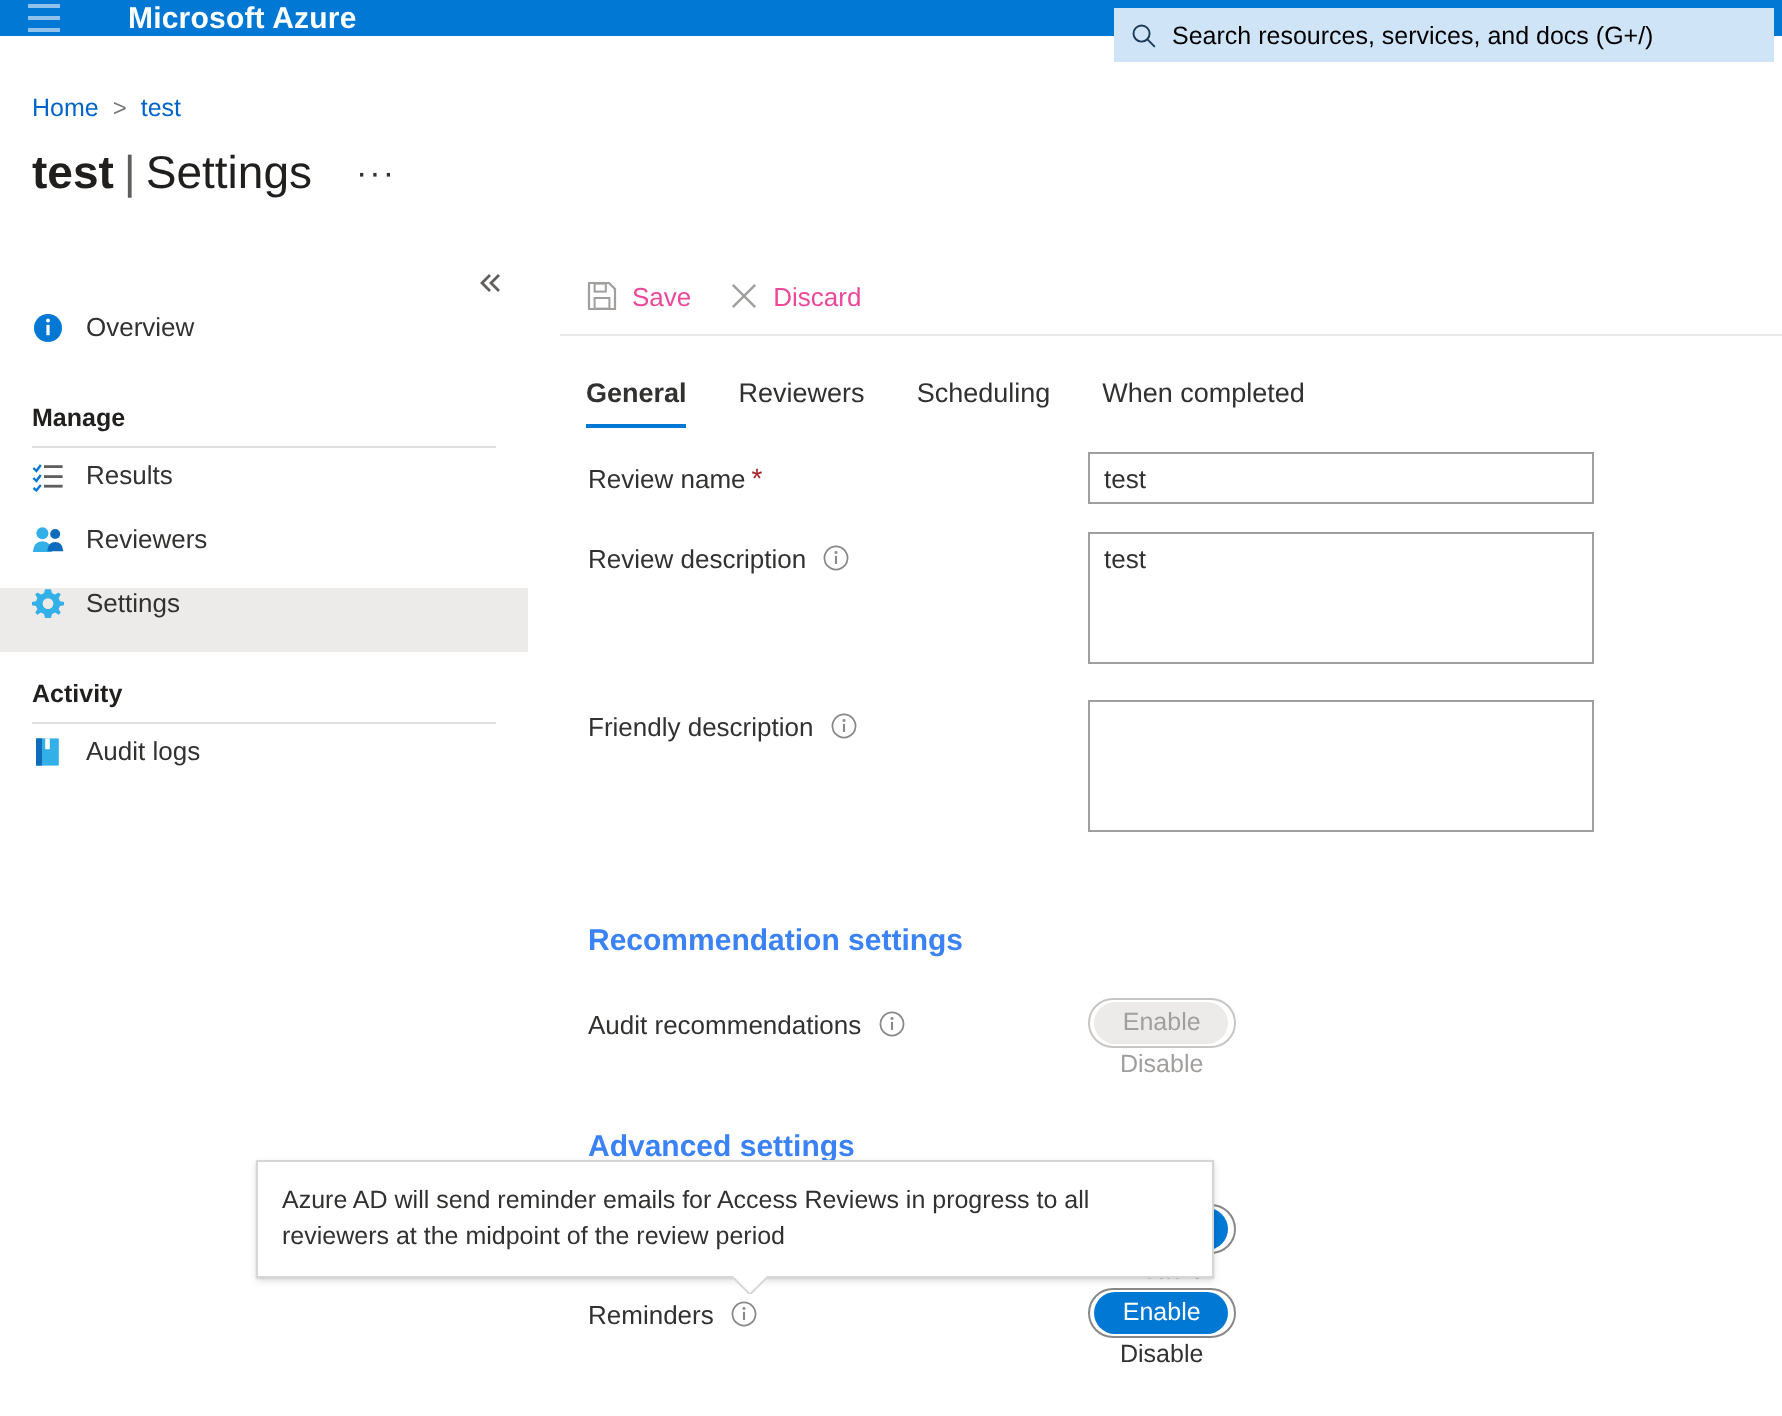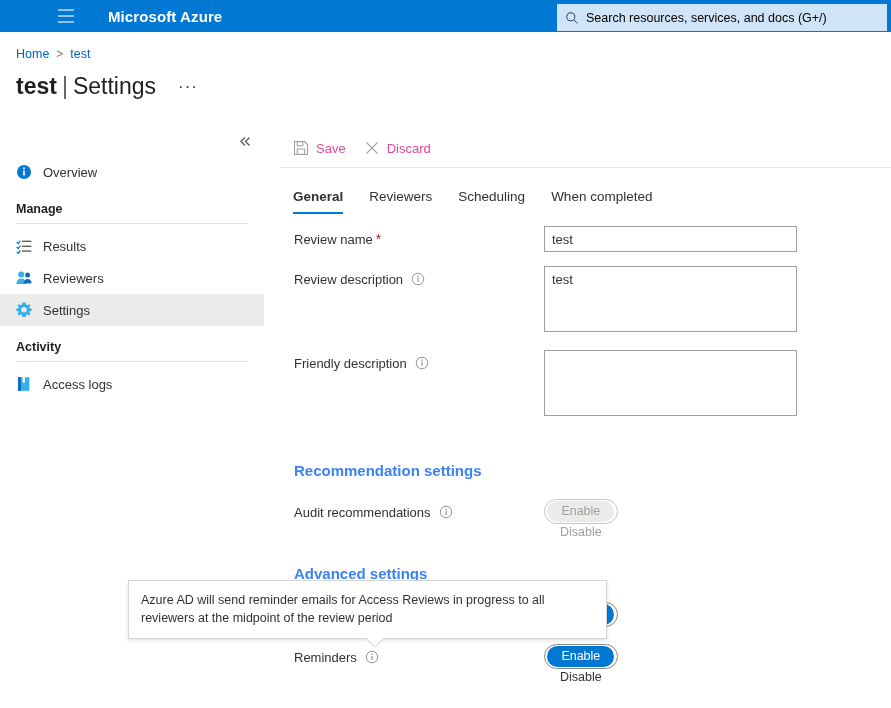--- a/index.html
+++ b/index.html
@@ -12,25 +12,24 @@
     font-size: 13px;
     color: #323130;
     overflow: hidden;
     position: relative;
   }
 
   
   .topbar {
     position: absolute;
     top: 0; left: 0;
-    width: 891px; height: 32px;
+    width: 891px; height: 18px;
     background: #0078d4;
     display: flex;
     align-items: center;
-    padding-left: 44px;
   }
   .hamburger {
     width: 44px; height: 35px;
     display: flex; flex-direction: column;
     align-items: center; justify-content: center;
     cursor: pointer;
   }
   .hamburger span {
     display: block;
     width: 16px; height: 2px;
@@ -120,21 +119,20 @@
     right: 8px; top: 2px;
     width: 22px; height: 22px;
     display: flex; align-items: center; justify-content: center;
     color: #605e5c;
     font-size: 13px;
     cursor: pointer;
   }
   .nav-item {
     height: 32px;
     display: flex;
-    align-items: center;
     padding-left: 16px;
     cursor: pointer;
     font-size: 13px;
     color: #323130;
   }
   .nav-item.selected { background: #edebe9; }
   .nav-ico {
     width: 16px; height: 16px;
     margin-right: 11px;
     flex: 0 0 auto;
@@ -408,21 +406,21 @@
     <div class="nav-group-label">Activity</div>
     <div class="nav-group-rule"></div>
   </div>
 
   <div class="nav-item">
     <svg class="nav-ico" viewBox="0 0 16 16">
       <rect x="2" y="1.2" width="11.4" height="13.6" fill="#32b0e7"></rect>
       <rect x="2" y="1.2" width="3" height="13.6" fill="#0f6cbd"></rect>
       <rect x="6.6" y="1.2" width="2.3" height="5.4" fill="#ffffff"></rect>
     </svg>
-    <span>Access logs</span>
+    <span>Audit logs</span>
   </div>
 </div>
 
 <div class="main">
 
   <div class="cmdbar">
     <div class="cmd">
       <svg width="16" height="16" viewBox="0 0 16 16">
         <path d="M1.5 1.5 H11.5 L14.5 4.5 V14.5 H1.5 Z" fill="none" stroke="#a19f9d" stroke-width="1.1"></path>
         <rect x="4.3" y="1.8" width="5.6" height="4" fill="none" stroke="#a19f9d" stroke-width="1"></rect>

